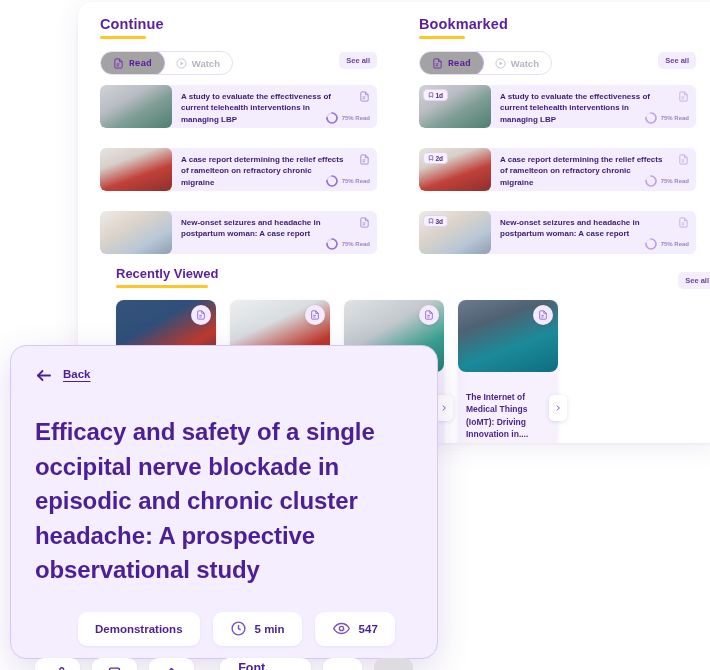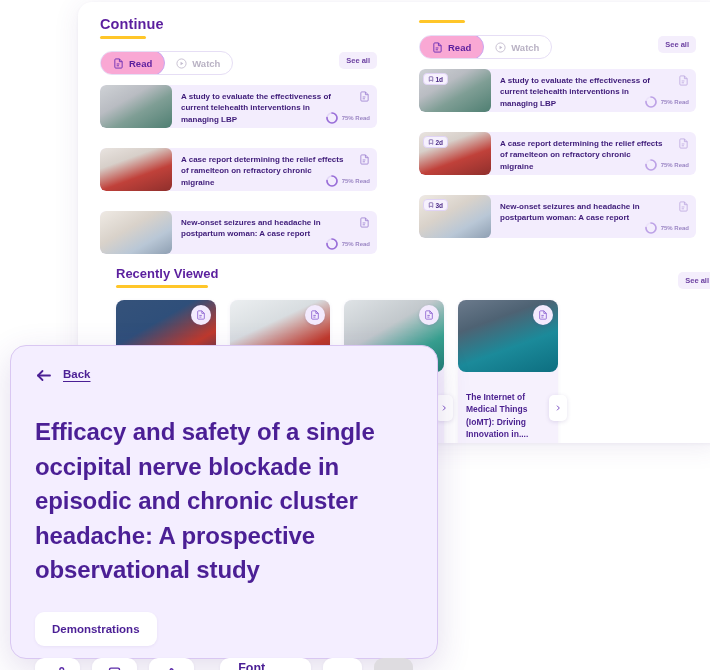--- a/index.html
+++ b/index.html
@@ -45,25 +45,26 @@
     border: 1px solid #e6def5; border-radius: 999px;
     height: 24px; background: #fff; padding: 0;
     overflow: hidden;
   }
   .seg-item {
     display: inline-flex; align-items: center; gap: 5px;
     height: 24px; padding: 0 12px;
     font-size: 9.5px; font-weight: 700; color: #b9b2c4;
   }
   .seg-item.active {
-    background: #f9a8d4; color: #5b1f9e;
+    background: #a3a3a3; color: #5b1f9e;
     border-radius: 999px;
     border: 1px solid #c9a7f0;
     margin: -1px;
     height: 26px;
+    font-family: Liberation Mono, monospace;
   }
   .seg-ic { width: 11px; height: 11px; display:inline-block; }
   .seg-ic svg { display:block; width:11px; height:11px; }
 
   .see-all {
     position: absolute; right: 0; top: 1px;
     background: #f4eefc; color: #6b3fa0;
     font-size: 7.5px; font-weight: 700;
     border: none; border-radius: 5px;
     padding: 4px 7px; cursor: pointer;
@@ -154,21 +155,21 @@
   .back-label {
     font-size: 11.5px; font-weight: 700; color: #4b1f95;
     text-decoration: underline; text-underline-offset: 2.5px;
     cursor: pointer;
   }
   .ov-title {
     margin-top: 32px;
     font-size: 24px; font-weight: 700; color: #4b1f95;
     line-height: 1.44; letter-spacing: -.1px;
   }
-  .meta-row { margin-top: 24px; display: flex; gap: 13px; }
+  .meta-row { margin-top: 24px; display: flex; gap: 13px; margin-left: 43px; }
   .pill {
     background: #fff; border-radius: 9px;
     height: 34px; display: inline-flex; align-items: center; gap: 8px;
     padding: 0 17px;
     font-size: 11.5px; font-weight: 700; color: #4b1f95;
     box-shadow: 0 1px 3px rgba(90,60,140,.07);
   }
   .pill svg { display: block; }
   .act-row { margin-top: 12px; display: flex; align-items: center; gap: 12px; }
   .act {
@@ -304,20 +305,21 @@
                   <circle cx="18" cy="18" r="15" fill="none" stroke="#9a6fd8" stroke-width="5" stroke-linecap="round" stroke-dasharray="70 95" transform="rotate(-90 18 18)"></circle>
                 </svg>
                 <span class="prog-label">75% Read</span>
               </div>
             </div>
           </div>
         </div>
       </div>
 
       <div class="col col-right">
+        <div class="sec-title">Bookmarked</div>
         <div class="sec-underline"></div>
 
         <div class="toggle-row">
           <div class="seg">
             <div class="seg-item active">
               <span class="seg-ic">
                 <svg viewBox="0 0 24 24" fill="none" stroke="#6b2fb5" stroke-width="2">
                     <path d="M14 2H6a2 2 0 0 0-2 2v16a2 2 0 0 0 2 2h12a2 2 0 0 0 2-2V8z"></path>
                     <path d="M14 2v6h6"></path>
                     <path d="M8 13h6M8 17h5"></path>
@@ -527,20 +529,34 @@
       </span>
       <span class="back-label">Back</span>
     </div>
 
     <h1 class="ov-title">Efficacy and safety of a single occipital nerve blockade in episodic and chronic cluster headache: A prospective observational study</h1>
 
     <div class="meta-row">
       <div class="pill">
         <span>Demonstrations</span>
       </div>
+      <div class="pill">
+        <svg width="17" height="17" viewBox="0 0 24 24" fill="none" stroke="#7b4fc4" stroke-width="2">
+            <circle cx="12" cy="12" r="9"></circle>
+            <path d="M12 7v5l3 2"></path>
+          </svg>
+        <span>5 min</span>
+      </div>
+      <div class="pill">
+        <svg width="19" height="17" viewBox="0 0 24 24" fill="none" stroke="#7b4fc4" stroke-width="2">
+            <path d="M1 12s4-7 11-7 11 7 11 7-4 7-11 7S1 12 1 12z"></path>
+            <circle cx="12" cy="12" r="3"></circle>
+          </svg>
+        <span>547</span>
+      </div>
     </div>
 
     <div class="act-row">
       <div class="act">
         <svg viewBox="0 0 24 24" fill="none" stroke="#5b2ba8" stroke-width="2">
             <circle cx="18" cy="5" r="2.6"></circle>
             <circle cx="6" cy="12" r="2.6"></circle>
             <circle cx="18" cy="19" r="2.6"></circle>
             <path d="M8.4 10.8l7.2-4.2M8.4 13.2l7.2 4.2"></path>
           </svg>

